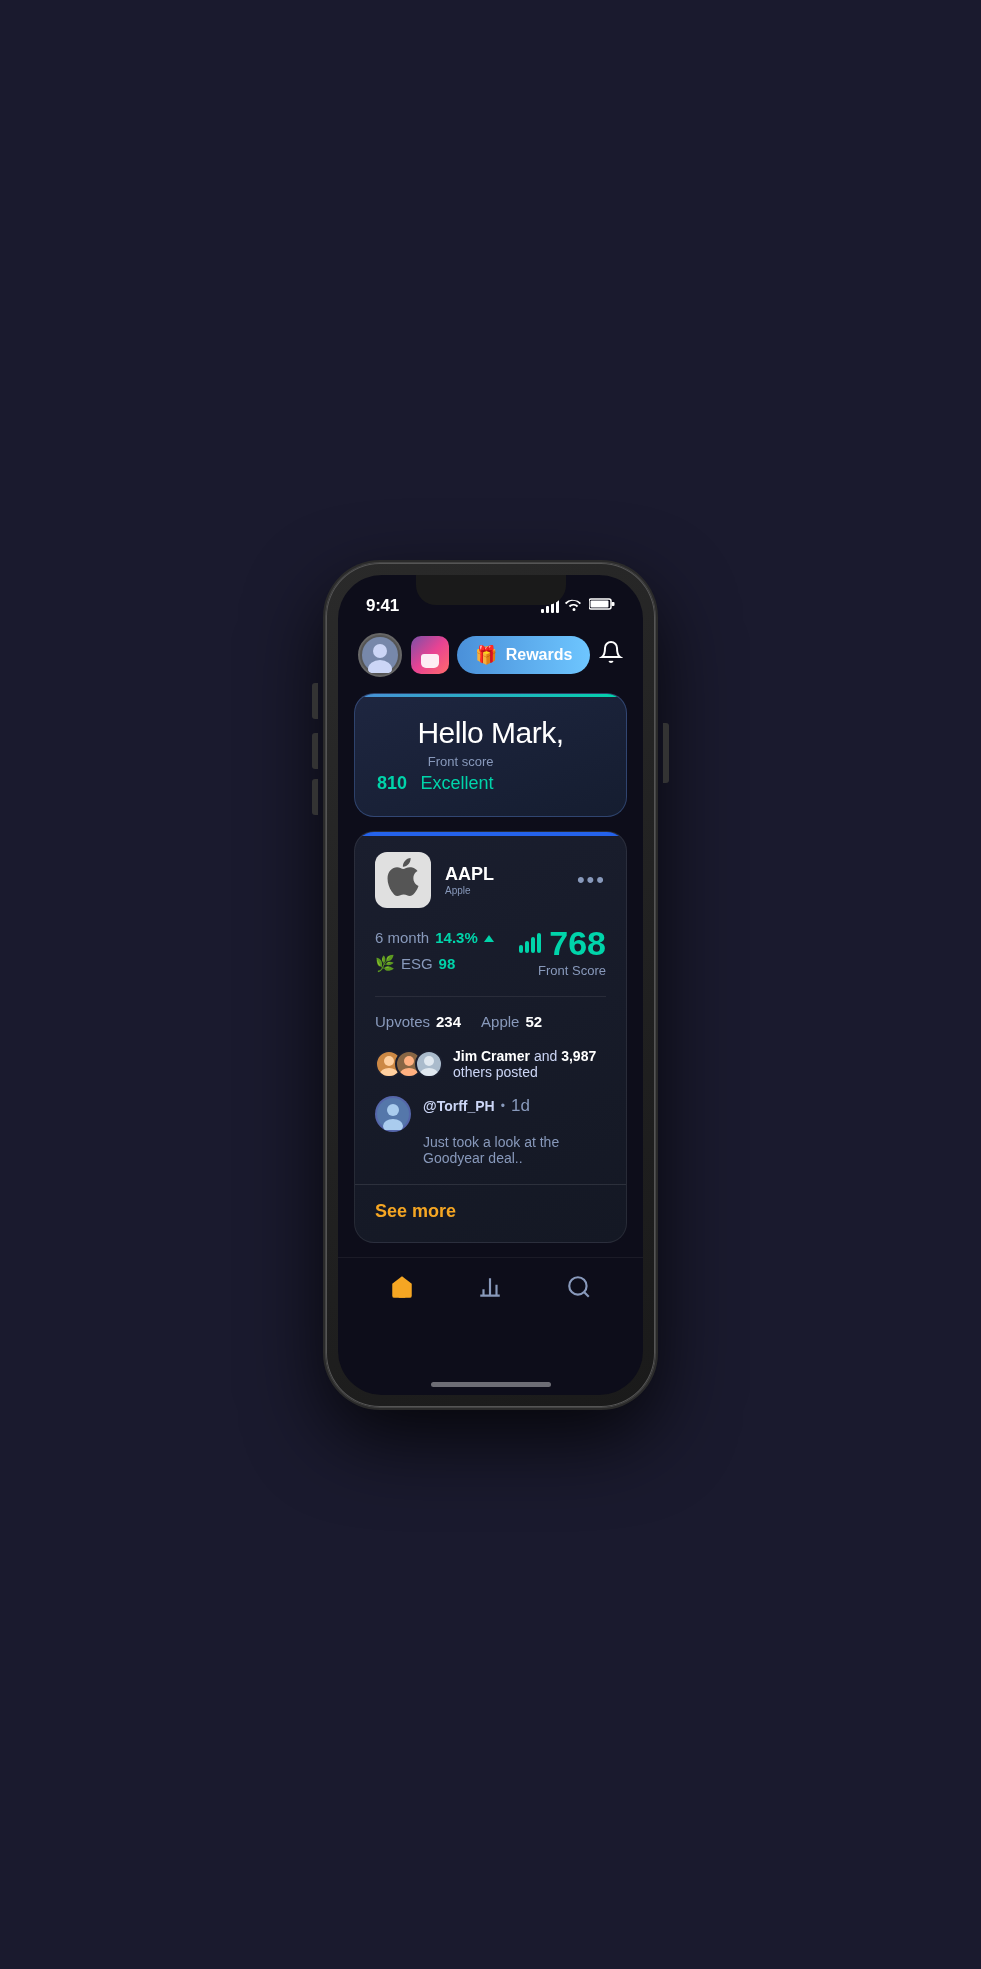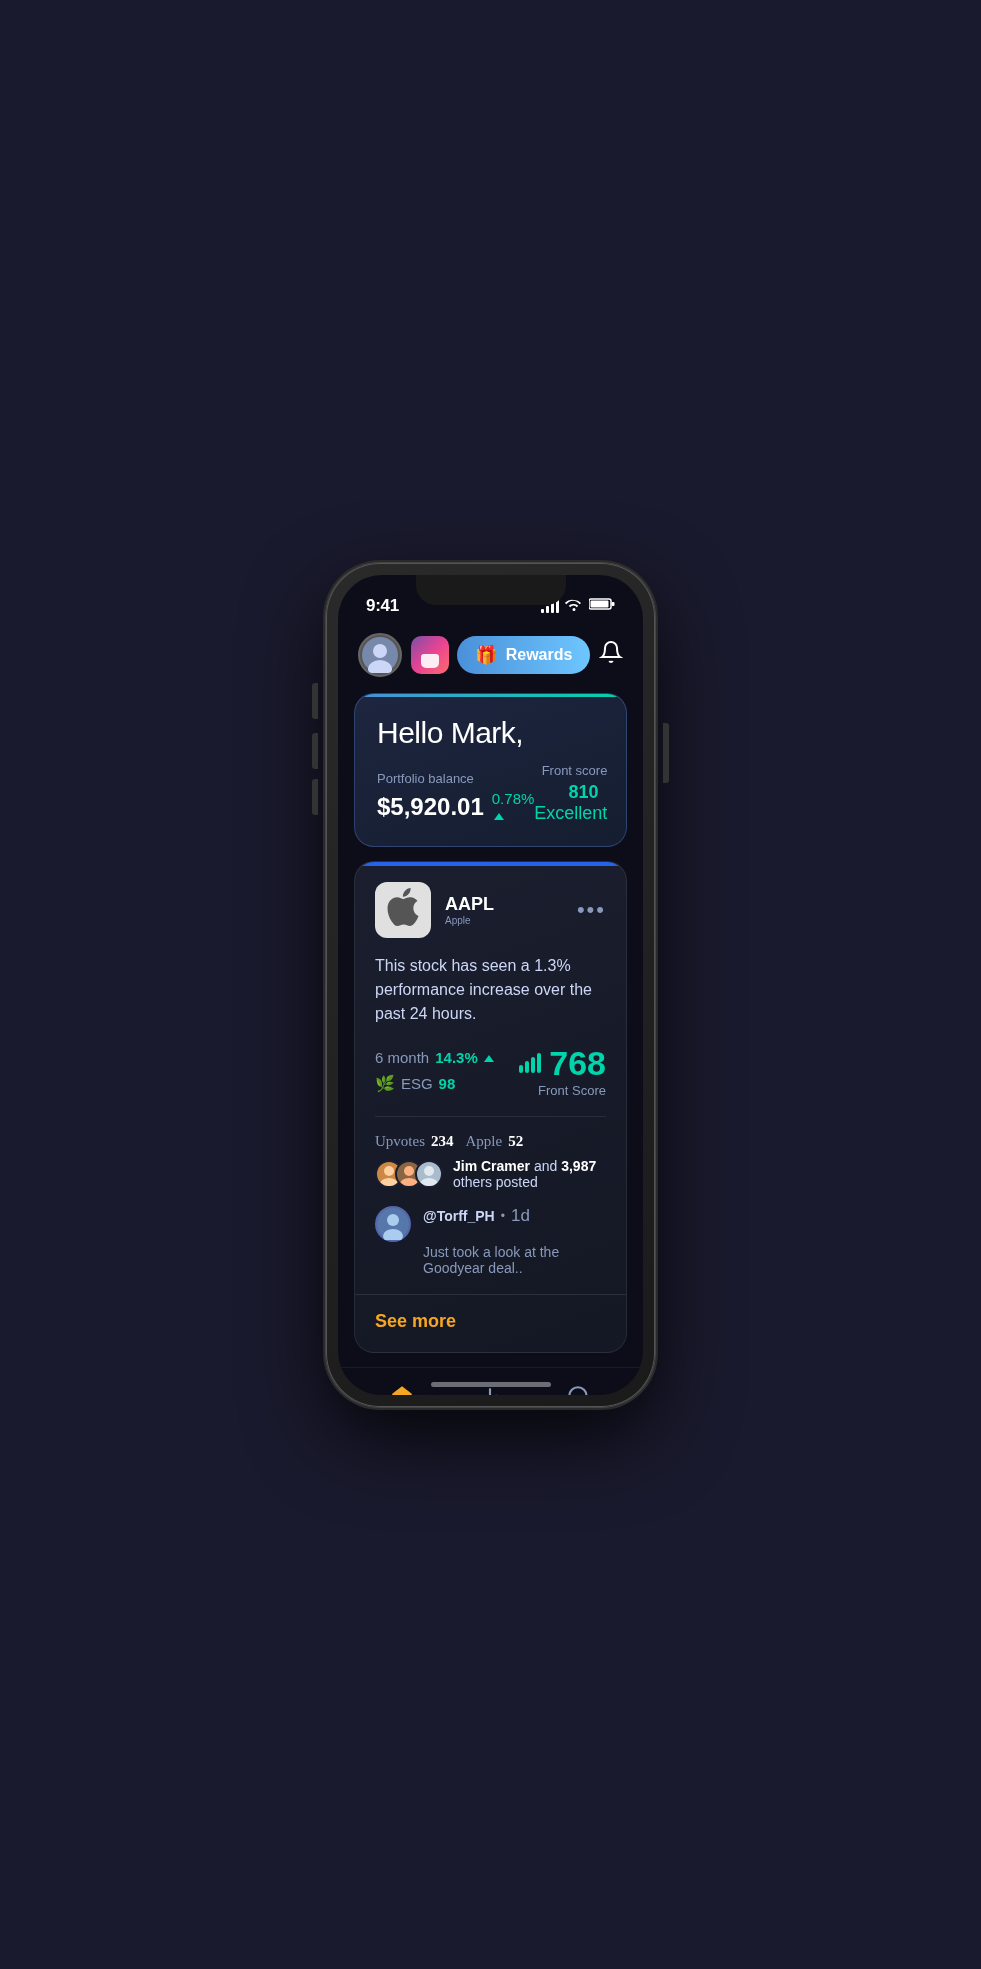--- a/index.html
+++ b/index.html
@@ -192,22 +192,23 @@
       left: 0;
       right: 0;
       height: 3px;
       background: linear-gradient(90deg, #4a90d9, #00d4aa);
       border-radius: 20px 20px 0 0;
     }
     .portfolio-greeting {
       font-size: 30px;
       font-weight: 300;
       color: #fff;
-      margin-bottom: 13px;
+      margin-bottom: 4px;
       letter-spacing: -0.5px;
+      text-align: center;
     }
     .portfolio-details {
       display: flex;
       justify-content: space-between;
       align-items: flex-end;
     }
     .portfolio-balance-label {
       font-size: 13px;
       color: #8899bb;
       margin-bottom: 4px;
@@ -380,23 +381,22 @@
     
     .divider {
       height: 1px;
       background: rgba(255,255,255,0.08);
       margin: 0 0 16px;
     }
 
     
     .social-stats {
       display: flex;
-      gap: 12px;
-      margin-bottom: 8px;
-      font-family: Liberation Serif, serif;
+      gap: 20px;
+      margin-bottom: 18px;
     }
     .stat-item {
       display: flex;
       align-items: center;
       gap: 6px;
     }
     .stat-label {
       font-size: 15px;
       color: #8899bb;
     }
@@ -604,30 +604,20 @@
           <svg width="24" height="24" viewBox="0 0 24 24" fill="none" stroke="white" stroke-width="2">
             <path d="M18 8A6 6 0 0 0 6 8c0 7-3 9-3 9h18s-3-2-3-9"></path>
             <path d="M13.73 21a2 2 0 0 1-3.46 0"></path>
           </svg>
         </span>
       </div>
 
       <div class="portfolio-card">
         <div class="portfolio-greeting">Hello Mark,</div>
         <div class="portfolio-details">
-          <div>
-            <div class="portfolio-balance-label">Portfolio balance</div>
-            <div class="portfolio-balance-row">
-              <span class="portfolio-amount">$5,920.01</span>
-              <span class="portfolio-change">
-                <span>0.78%</span>
-                <span class="triangle-up"></span>
-              </span>
-            </div>
-          </div>
           <div class="front-score-section">
             <div class="front-score-label">Front score</div>
             <div>
               <span class="front-score-value">810</span>
               <span>&nbsp;</span>
               <span class="front-score-excellent">Excellent</span>
             </div>
           </div>
         </div>
       </div>
@@ -645,21 +635,20 @@
                 </span>
               </div>
               <div class="stock-name-section">
                 <span class="stock-ticker">AAPL</span>
                 <span class="stock-company">Apple</span>
               </div>
             </div>
             <span class="more-dots">•••</span>
           </div>
 
-          <div class="stock-description">This stock has seen a 1.3% performance increase over the past 24 hours.</div>
 
           <div class="stock-metrics">
             <div class="metrics-left">
               <div class="metric-row">
                 <span class="metric-label">6 month</span>
                 <span class="metric-value-green">
                   <span>14.3%</span>
                   <span class="triangle-up"></span>
                 </span>
               </div>

